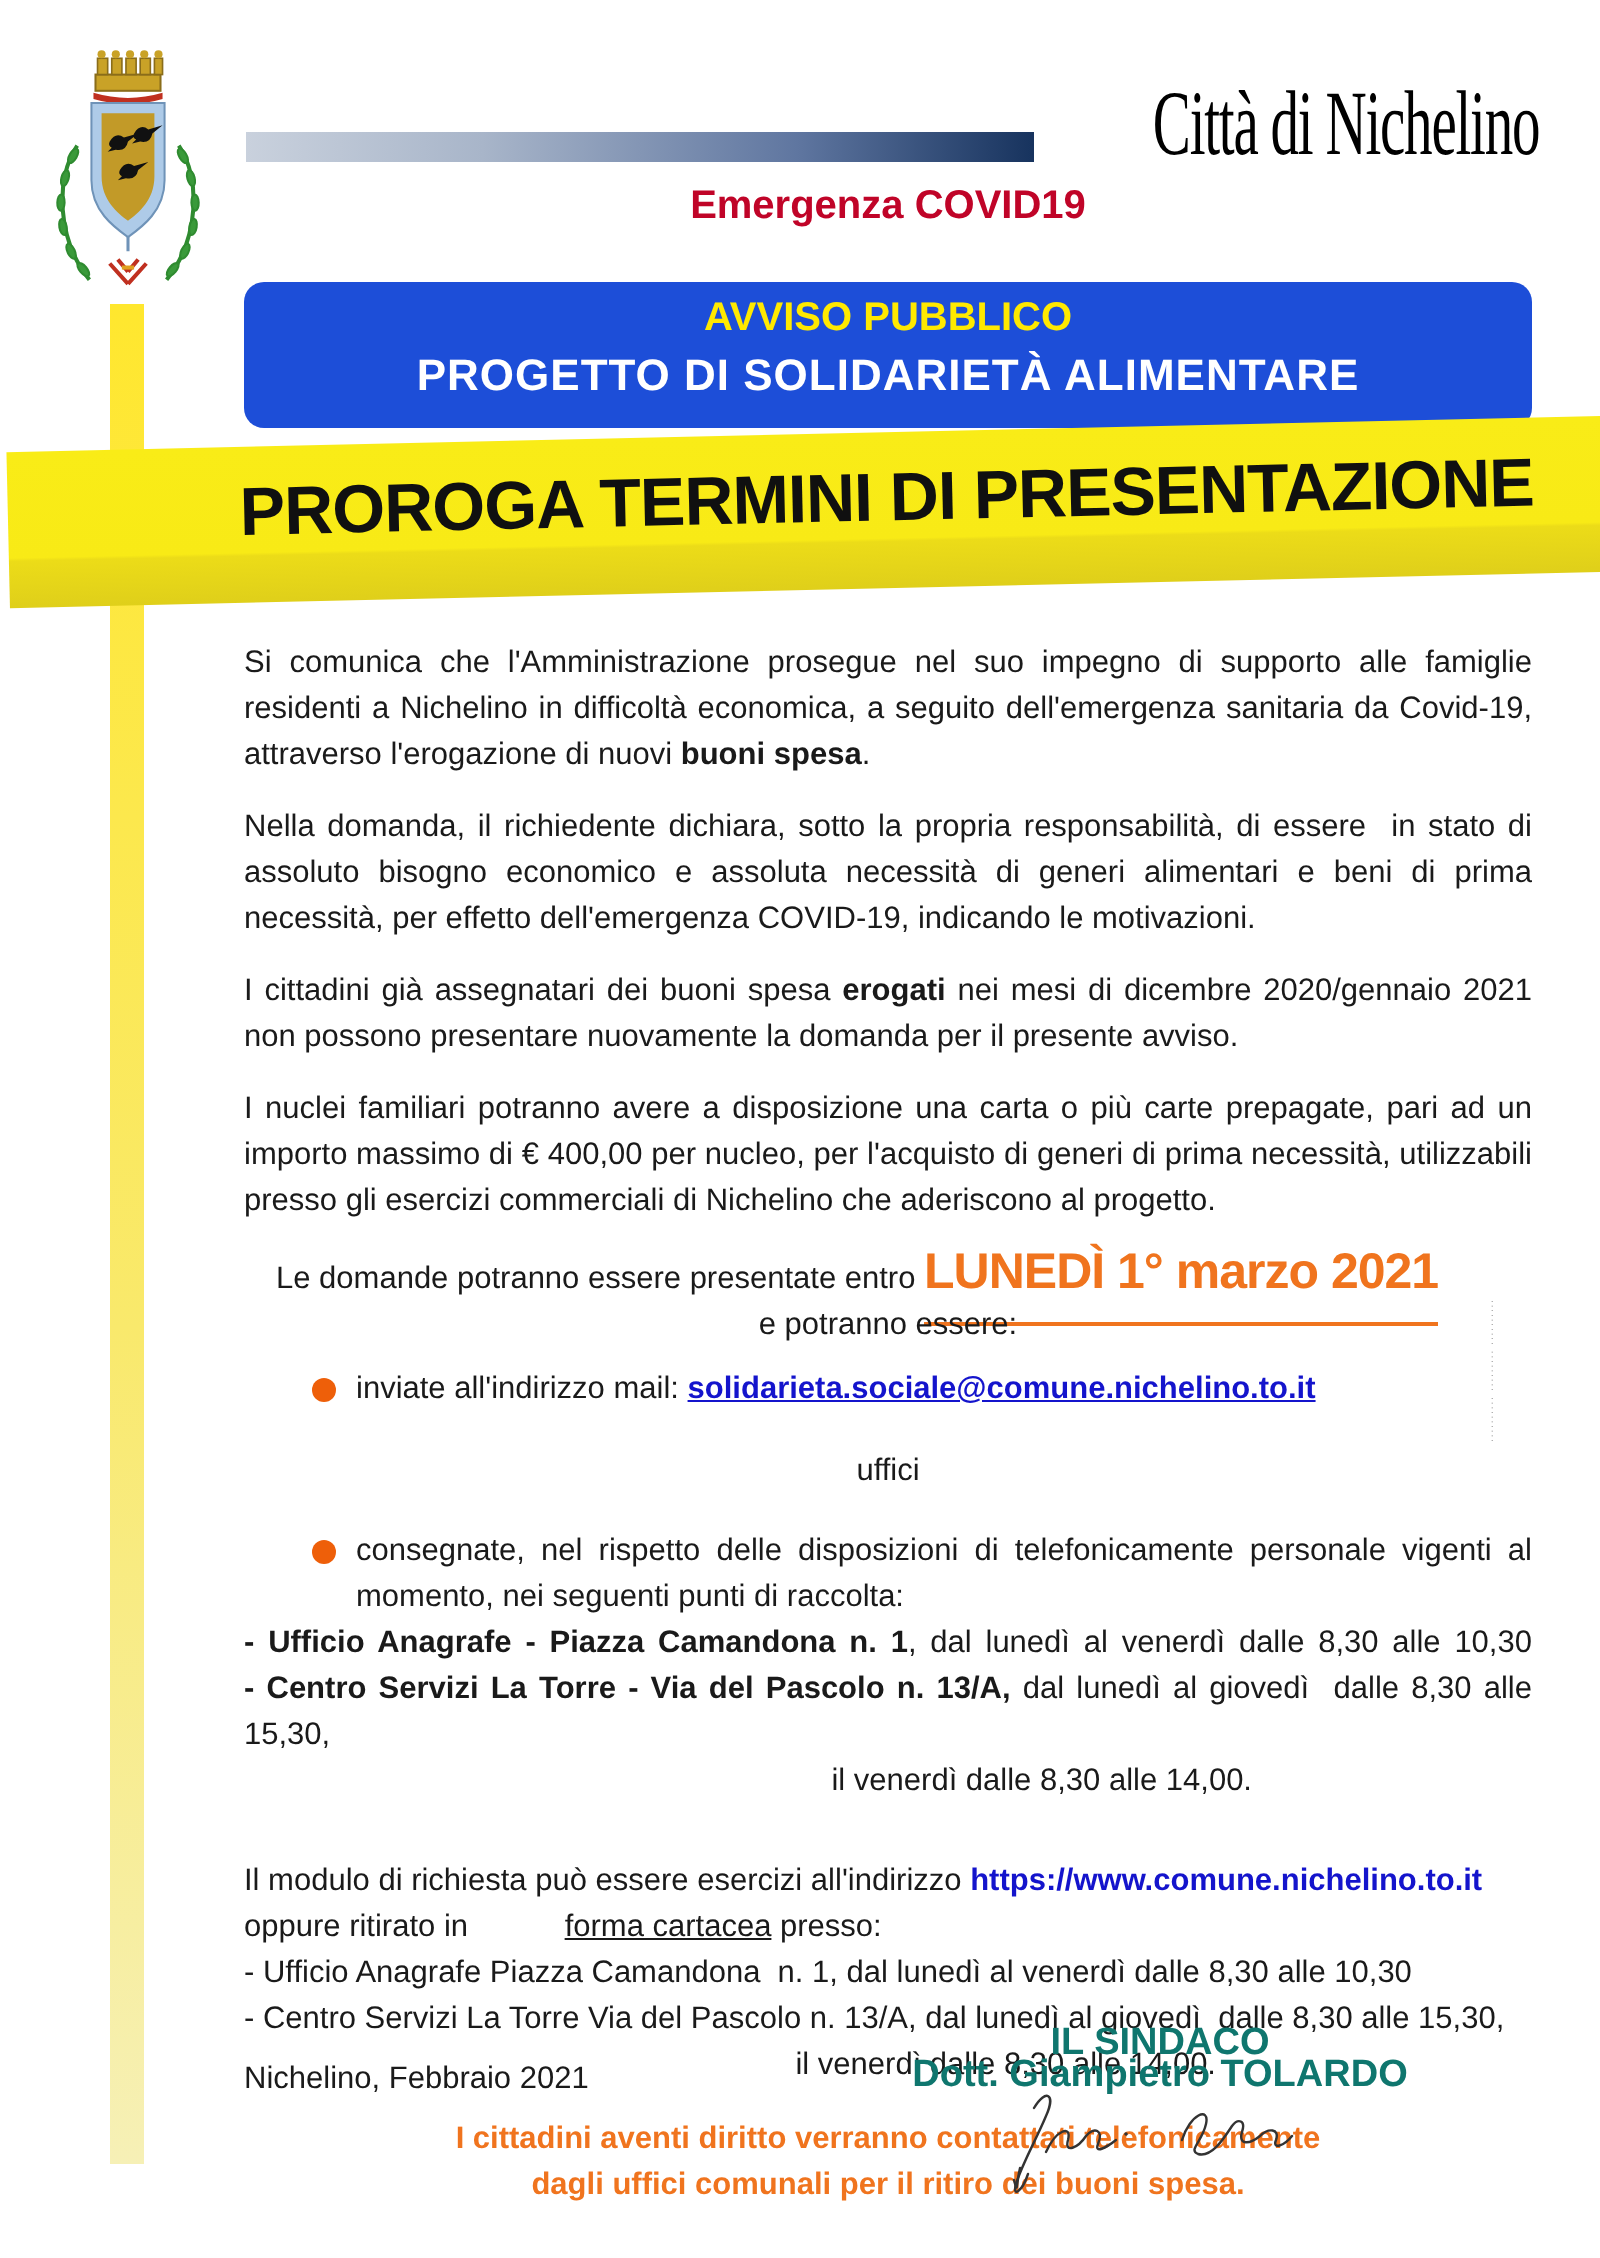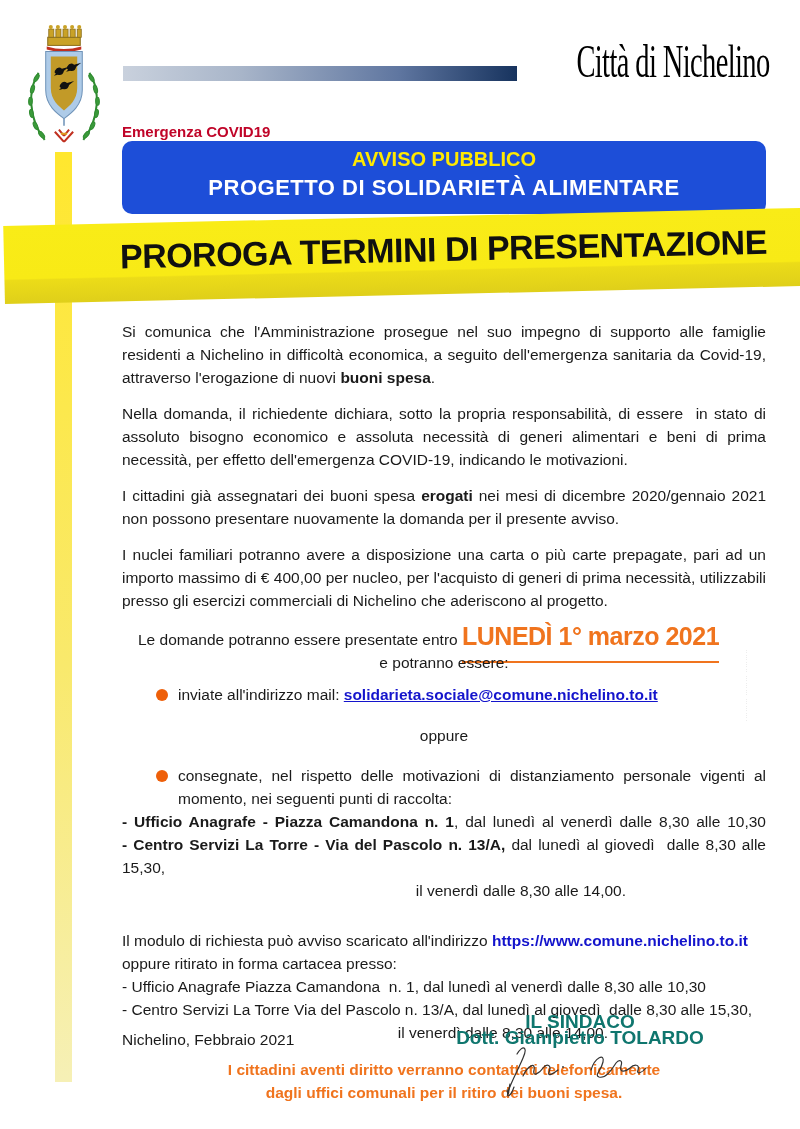--- a/index.html
+++ b/index.html
@@ -5,22 +5,22 @@
   html,body{margin:0;padding:0;background:#fff;}
   .page{position:relative;width:800px;height:1129px;background:#fff;overflow:hidden;
         font-family:"Liberation Sans",sans-serif;color:#1a1a1a;font-size:15.5px;line-height:23px;border-radius:32px;}
   
   .crest{position:absolute;left:24px;top:20px;width:80px;height:128px;}
   .topbar{position:absolute;left:123px;top:66px;width:394px;height:15px;
           background:linear-gradient(90deg,#c9d1dd 0%,#a8b5c9 30%,#5f76a0 70%,#17335e 100%);}
   .city-title{position:absolute;right:30px;top:36px;font-family:"Liberation Serif",serif;
           font-size:46px;line-height:52px;color:#000;white-space:nowrap;
           transform:scaleX(0.62);transform-origin:100% 50%;letter-spacing:-1px;}
-  .emergency{position:absolute;left:122px;top:120px;width:644px;text-align:left;
-          font-size:15px;font-weight:bold;color:#c00428;}
+  .emergency{position:absolute;left:122px;top:92px;width:644px;text-align:center;
+          font-size:20px;font-weight:bold;color:#c00428;}
   .banner{position:absolute;left:122px;top:141px;width:644px;height:73px;background:#1d4ed8;
           border-radius:10px;text-align:center;}
   .banner .l1{margin-top:6px;font-size:20px;font-weight:bold;color:#ffe900;line-height:24px;}
   .banner .l2{font-size:22px;font-weight:bold;color:#ffffff;line-height:34px;letter-spacing:0.5px;}
   
   .ribbon{position:absolute;left:4px;top:217px;width:800px;height:78px;
           background:linear-gradient(180deg,#f9ec17 0%,#f8ea16 68%,#ecdc18 70%,#dfcf1a 100%);
           transform:rotate(-1.3deg);z-index:3;}
   .ribbon .txt{padding:13px 0 0 116px;font-size:34px;font-weight:800;color:#101010;
           white-space:nowrap;letter-spacing:-0.5px;line-height:40px;}
@@ -33,21 +33,21 @@
   .deadline-date{font-size:25px;font-weight:bold;color:#f0741e;border-bottom:2px solid #f0741e;
           padding-bottom:11px;letter-spacing:-0.5px;}
   .center{text-align:center;}
   .bullet-row{position:relative;margin:0 0 0 34px;padding-left:22px;text-align:justify;}
   .bullet{position:absolute;left:0;top:6px;width:12px;height:12px;border-radius:50%;background:#ee5f09;}
   .loc-just{text-align:justify;text-align-last:justify;}
   .tail1{text-align:right;padding-right:140px;}
   .tail2{text-align:right;padding-right:158px;}
   a.link{color:#1414cc;font-weight:bold;text-decoration:underline;cursor:pointer;}
   a.link2{color:#1414cc;font-weight:bold;text-decoration:none;cursor:pointer;}
-  .u{}
+  .u{text-decoration:underline;margin-left:44px;}
   .notice{margin-top:14px;text-align:center;font-weight:bold;color:#f0741e;}
   
   .place-date{position:absolute;left:122px;top:1028px;}
   .signer{position:absolute;left:455px;top:1014px;width:250px;text-align:center;
           font-size:19px;line-height:16px;color:#0f766e;font-weight:bold;}
   .signature{position:absolute;left:495px;top:1040px;}
   .micro-note{position:absolute;left:744px;top:650px;writing-mode:vertical-rl;
           font-size:4px;letter-spacing:1px;color:#555;line-height:5px;}
   b{font-weight:bold;}
 </style>
@@ -133,32 +133,32 @@
       <span>Le domande potranno essere presentate entro </span>
       <span class="deadline-date">LUNEDÌ 1° marzo 2021</span>
     </div>
     <div class="center">e potranno essere:</div>
 
     <div class="bullet-row" style="margin-top:9px;">
       <span class="bullet"></span>
       <span>inviate all'indirizzo mail: </span><a class="link">solidarieta.sociale@comune.nichelino.to.it</a>
     </div>
 
-    <div class="center" style="margin-top:18px;">oppure</div>
+    <div class="center" style="margin-top:18px;">uffici</div>
 
     <div class="bullet-row" style="margin-top:17px;">
       <span class="bullet"></span>
-      <span>consegnate, nel rispetto delle motivazioni di distanziamento personale vigenti al momento, nei seguenti punti di raccolta:</span>
+      <span>consegnate, nel rispetto delle disposizioni di telefonicamente personale vigenti al momento, nei seguenti punti di raccolta:</span>
     </div>
 
     <div class="loc-just"><b>- Ufficio Anagrafe - Piazza Camandona n. 1</b><span>, dal lunedì al venerdì dalle 8,30 alle 10,30</span></div>
     <div class="loc-just"><b>- Centro Servizi La Torre - Via del Pascolo n. 13/A,</b><span> dal lunedì al giovedì&nbsp; dalle 8,30 alle 15,30,</span></div>
     <div class="tail1">il venerdì dalle 8,30 alle 14,00.</div>
 
-    <p class="para" style="margin-top:27px;margin-bottom:0;"><span>Il modulo di richiesta può avviso scaricato all'indirizzo </span><a class="link2">https://www.comune.nichelino.to.it</a></p>
+    <p class="para" style="margin-top:27px;margin-bottom:0;"><span>Il modulo di richiesta può essere esercizi all'indirizzo </span><a class="link2">https://www.comune.nichelino.to.it</a></p>
     <div><span>oppure ritirato in </span><span class="u">forma cartacea</span><span> presso:</span></div>
     <div>- Ufficio Anagrafe Piazza Camandona&nbsp; n. 1, dal lunedì al venerdì dalle 8,30 alle 10,30</div>
     <div>- Centro Servizi La Torre Via del Pascolo n. 13/A, dal lunedì al giovedì&nbsp; dalle 8,30 alle 15,30,</div>
     <div class="tail2">il venerdì dalle 8,30 alle 14,00.</div>
 
     <div class="notice">
       <div>I cittadini aventi diritto verranno contattati telefonicamente</div>
       <div>dagli uffici comunali per il ritiro dei buoni spesa.</div>
     </div>
 

